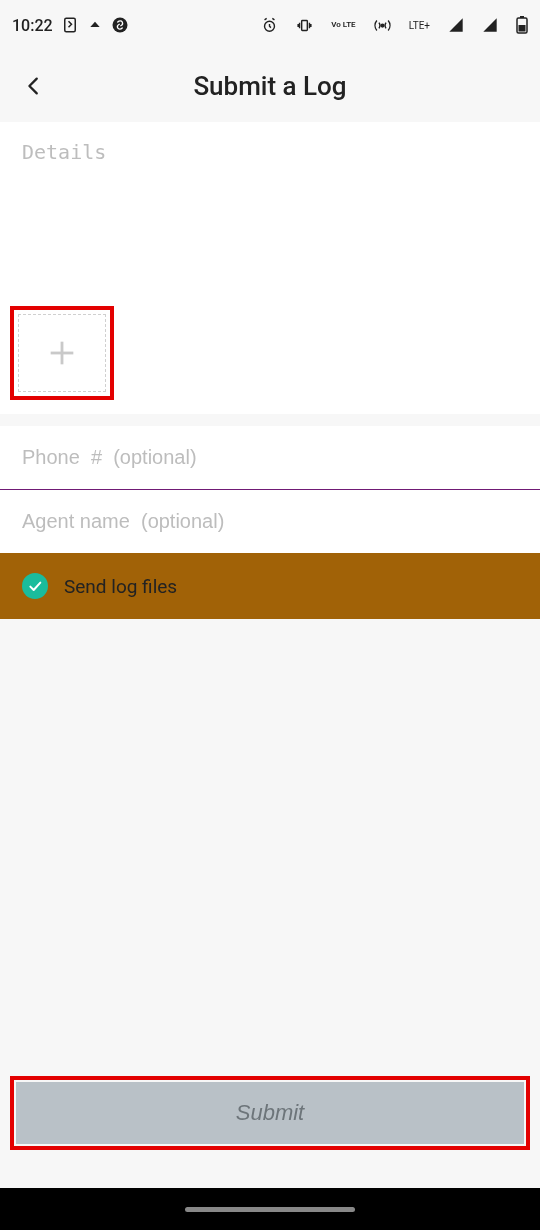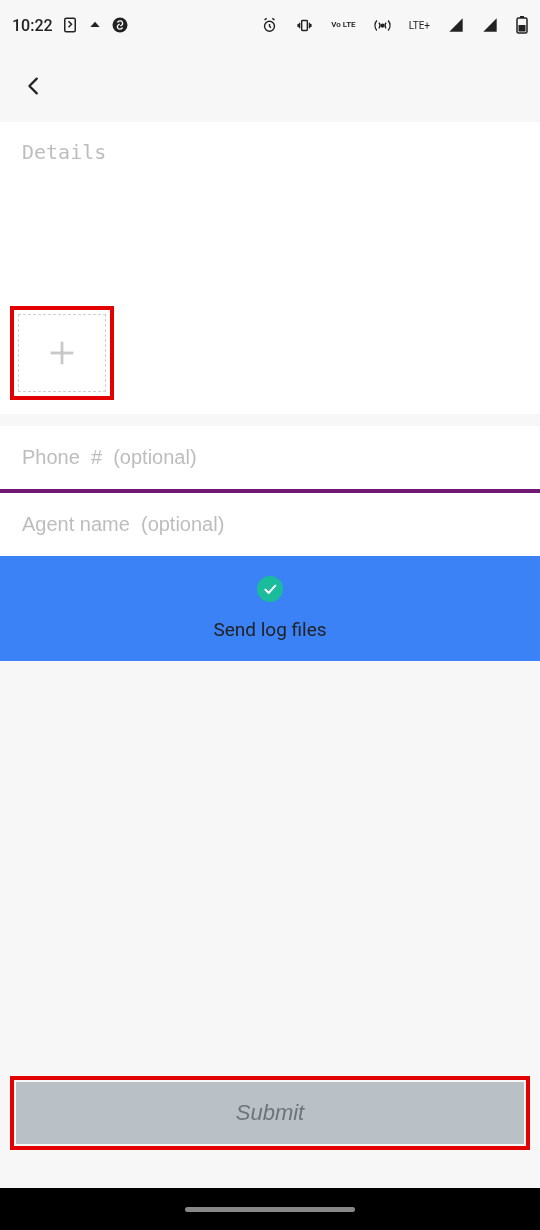--- a/index.html
+++ b/index.html
@@ -23,28 +23,28 @@
   .details-textarea::placeholder { color: #bdbdbd; font-weight: 400; }
 
   
   .attach-wrap { padding: 6px 10px 14px 10px; background: #fff; }
   .attach-highlight { border: 4px solid #e30000; width: 104px; height: 94px; display: flex; align-items: center; justify-content: center; }
   .attach-box { width: 88px; height: 78px; border: 1px dashed #d0d0d0; display: flex; align-items: center; justify-content: center; }
 
   .gap { height: 12px; background: #f7f7f7; }
 
   
-  .input-row { background: #fff; padding: 20px 22px; display: flex; align-items: center; border-bottom: 4px solid #701a75; }
+  .input-row { background: #fff; padding: 20px 22px; display: flex; align-items: center; border-bottom: 1px solid #701a75; }
   .text-input { border: none; outline: none; font-size: 20px; color: #222; background: transparent; width: 100%; }
   .text-input::placeholder { color: #bdbdbd; font-weight: 400; }
   .input-row:first-of-type { border-top: 0; }
   .no-bottom { border-bottom: none; }
 
   
-  .check-row { display: flex; align-items: center; gap: 16px; padding: 20px 22px; background: #3b82f6; flex-direction: column; }
+  .check-row { display: flex; align-items: center; gap: 16px; padding: 20px 22px; background: #a16207; }
   .check-circle { width: 26px; height: 26px; border-radius: 50%; background: #1abc9c; display: flex; align-items: center; justify-content: center; }
   .check-label { font-size: 19px; color: #222; }
 
   .spacer { flex: 1; }
 
   
   .submit-wrap { padding: 10px; }
   .submit-highlight { border: 4px solid #e30000; padding: 2px; }
   .submit-btn { width: 100%; height: 62px; background: #b9c1c7; border: none; display: flex; align-items: center; justify-content: center; font-size: 22px; color: #6d757a; font-weight: 500; font-style: italic; }
 
@@ -120,20 +120,21 @@
       </span>
     </div>
   </div>
 
   <div class="header">
     <div class="back-btn">
       <svg width="22" height="22" viewBox="0 0 24 24" fill="none" stroke="#222" stroke-width="2.5" stroke-linecap="round" stroke-linejoin="round">
           <polyline points="15 4 7 12 15 20"></polyline>
         </svg>
     </div>
+    <div class="header-title">Submit a Log</div>
   </div>
 
   <div class="details-section">
     <textarea class="details-textarea" placeholder="Details" style=""></textarea>
   </div>
 
   <div class="attach-wrap">
     <div class="attach-highlight">
       <div class="attach-box">
         <svg width="34" height="34" viewBox="0 0 24 24" stroke="#c9c9c9" stroke-width="2">

